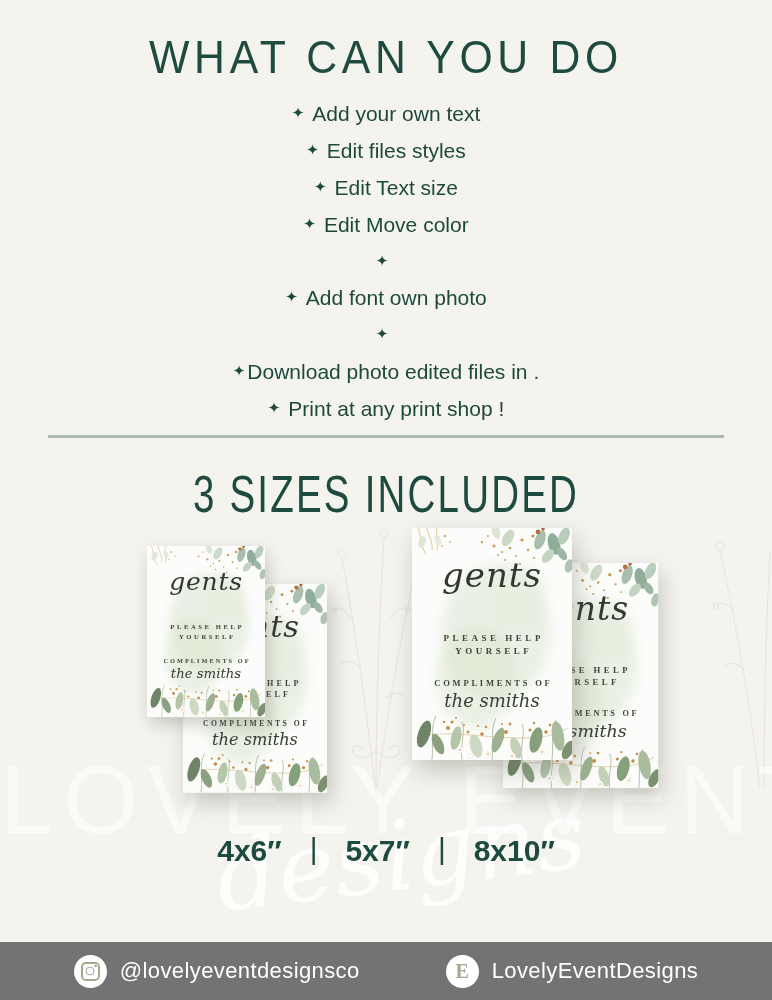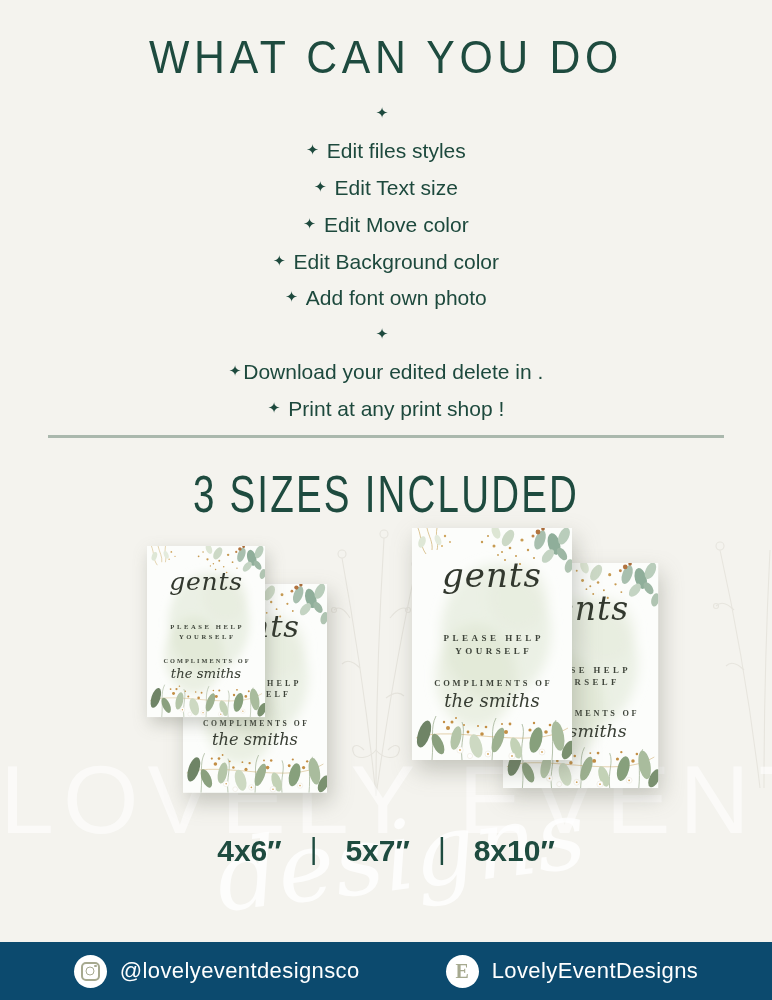--- a/index.html
+++ b/index.html
@@ -96,21 +96,21 @@
   .sizes {
     position:absolute; top:834px; left:0; right:0;
     display:flex; align-items:center; justify-content:center; gap:28px;
     font-size:30px; font-weight:700; color:#1e4b3f; z-index:4;
   }
   .size-sep { font-weight:400; font-size:30px; position:relative; top:-2px; }
 
   
   .footer {
     position:absolute; left:0; right:0; top:942px; bottom:0;
-    background:#0c4a6e; display:flex; align-items:center;
+    background:#737373; display:flex; align-items:center;
     justify-content:center; gap:86px; z-index:5;
   }
   .social { display:flex; align-items:center; gap:13px; }
   .icon-circle {
     width:33px; height:33px; border-radius:50%; background:#fff;
     display:flex; align-items:center; justify-content:center; flex:0 0 auto;
   }
   .ig-glyph { width:15px; height:15px; border:2px solid #a6a98f; border-radius:5px; position:relative; }
   .ig-glyph::before {
     content:''; position:absolute; width:7px; height:7px;
@@ -149,28 +149,28 @@
         <circle cx="16" cy="86" r="2.5"></circle>
     </g>
   </svg>
 
   <div class="wm-text">LOVELY EVENT</div>
   <div class="wm-script">designs</div>
 
   <div class="title">WHAT CAN YOU DO</div>
 
   <div class="features">
-    <div class="feature-row"><span class="bullet">✦</span><span class="b"></span><span></span></div>
+    <div class="feature-row"><span class="bullet">✦</span><span>Add your own text</span><span class="b"></span><span></span></div>
     <div class="feature-row"><span class="bullet">✦</span><span>Edit files styles</span><span class="b"></span><span></span></div>
     <div class="feature-row"><span class="bullet">✦</span><span>Edit Text size</span><span class="b"></span><span></span></div>
     <div class="feature-row"><span class="bullet">✦</span><span>Edit Move color</span><span class="b"></span><span></span></div>
-    <div class="feature-row"><span class="bullet">✦</span><span>Edit Background color</span><span class="b"></span><span></span></div>
+    <div class="feature-row"><span class="bullet">✦</span><span class="b"></span><span></span></div>
     <div class="feature-row"><span class="bullet">✦</span><span>Add font own photo</span><span class="b"></span><span></span></div>
     <div class="feature-row"><span class="bullet">✦</span><span class="b"></span><span></span></div>
-    <div class="feature-row"><span class="bullet" style="margin-right:2px;">✦</span><span>Download your edited delete in </span><span>.</span></div>
+    <div class="feature-row"><span class="bullet" style="margin-right:2px;">✦</span><span>Download photo edited files in </span><span>.</span></div>
     <div class="feature-row"><span class="bullet">✦</span><span>Print at any print shop !</span><span class="b"></span><span></span></div>
   </div>
 
   <div class="divider"></div>
 
   <div class="subtitle">3 SIZES INCLUDED</div>
 
   <div class="card" id="card-a">
     <div class="card-inner">
       <div class="card-art">

